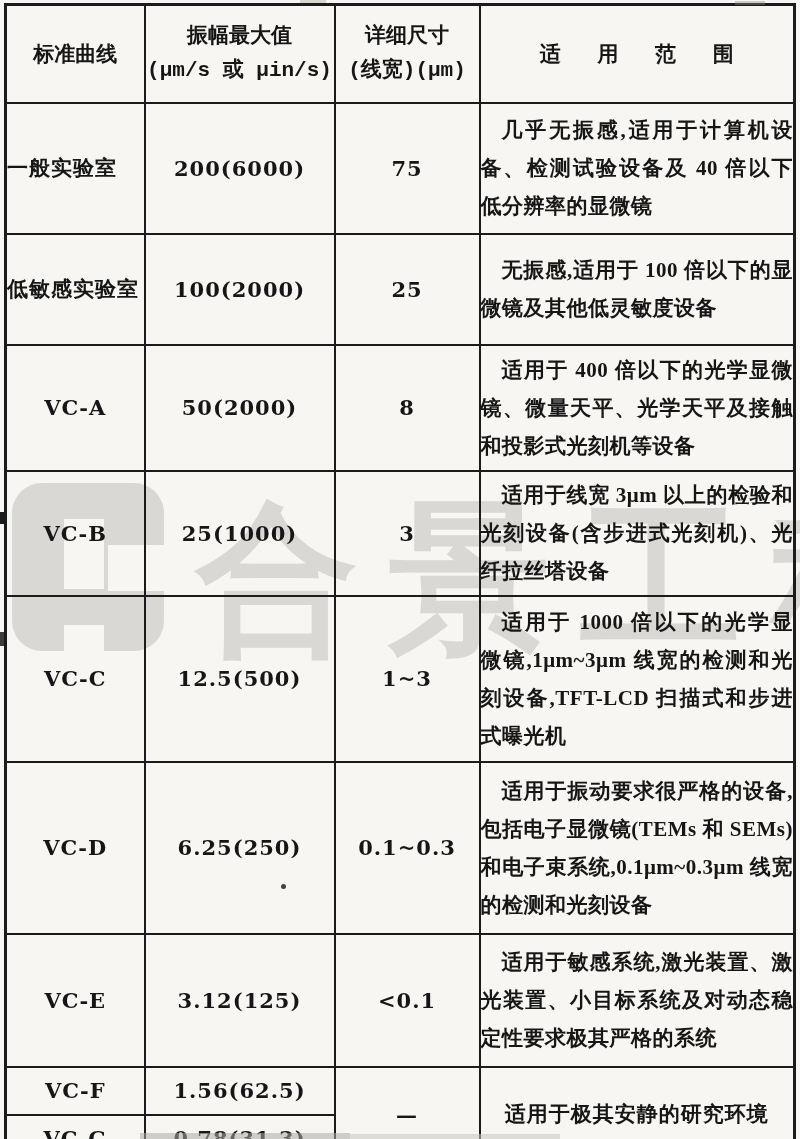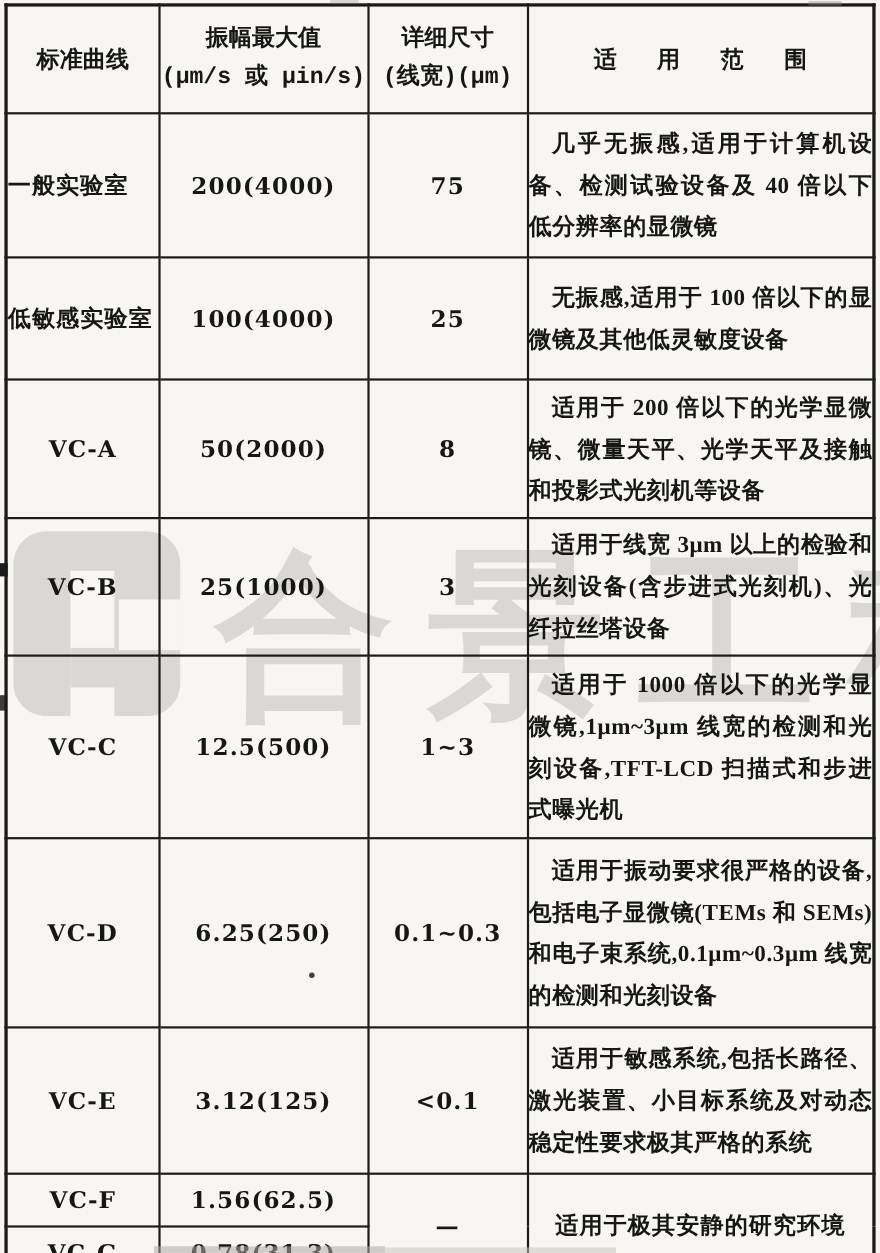--- a/index.html
+++ b/index.html
@@ -95,42 +95,42 @@
       </th>
       <th class="c-center hdr-two">
         <span>详细尺寸</span>
         <span>(线宽)(μm)</span>
       </th>
       <th class="hdr-scope">适 用 范 围</th>
     </tr>
 
     <tr style="height:131px">
       <td class="c-curve">一般实验室</td>
-      <td class="c-num">200(4000)</td>
+      <td class="c-num">200(6000)</td>
       <td class="c-num">75</td>
       <td class="c-scope">
             <span class="indent">几乎无振感,适用于计算机设备、检测试验设备及 40 倍以下低分辨率的显微镜</span>
           </td>
     </tr>
 
     <tr style="height:111px">
       <td class="c-curve">低敏感实验室</td>
-      <td class="c-num">100(4000)</td>
+      <td class="c-num">100(2000)</td>
       <td class="c-num">25</td>
       <td class="c-scope">
             <span class="indent">无振感,适用于 100 倍以下的显微镜及其他低灵敏度设备</span>
           </td>
     </tr>
 
     <tr style="height:126px">
       <td class="c-num">VC-A</td>
       <td class="c-num">50(2000)</td>
       <td class="c-num">8</td>
       <td class="c-scope">
-            <span class="indent">适用于 200 倍以下的光学显微镜、微量天平、光学天平及接触和投影式光刻机等设备</span>
+            <span class="indent">适用于 400 倍以下的光学显微镜、微量天平、光学天平及接触和投影式光刻机等设备</span>
           </td>
     </tr>
 
     <tr style="height:125px">
       <td class="c-num">VC-B</td>
       <td class="c-num">25(1000)</td>
       <td class="c-num">3</td>
       <td class="c-scope">
             <span class="indent">适用于线宽 3μm 以上的检验和光刻设备(含步进式光刻机)、光纤拉丝塔设备</span>
           </td>
@@ -152,21 +152,21 @@
       <td class="c-scope">
             <span class="indent">适用于振动要求很严格的设备,包括电子显微镜(TEMs 和 SEMs)和电子束系统,0.1μm~0.3μm 线宽的检测和光刻设备</span>
           </td>
     </tr>
 
     <tr style="height:133px">
       <td class="c-num">VC-E</td>
       <td class="c-num">3.12(125)</td>
       <td class="c-num">&lt;0.1</td>
       <td class="c-scope">
-            <span class="indent">适用于敏感系统,包括长路径、激光装置、小目标系统及对动态稳定性要求极其严格的系统</span>
+            <span class="indent">适用于敏感系统,激光装置、激光装置、小目标系统及对动态稳定性要求极其严格的系统</span>
           </td>
     </tr>
 
     <tr style="height:48px">
       <td class="c-num">VC-F</td>
       <td class="c-num">1.56(62.5)</td>
       <td class="c-num dash" rowspan="2">—</td>
       <td class="merged-scope" rowspan="2">适用于极其安静的研究环境</td>
     </tr>
 

